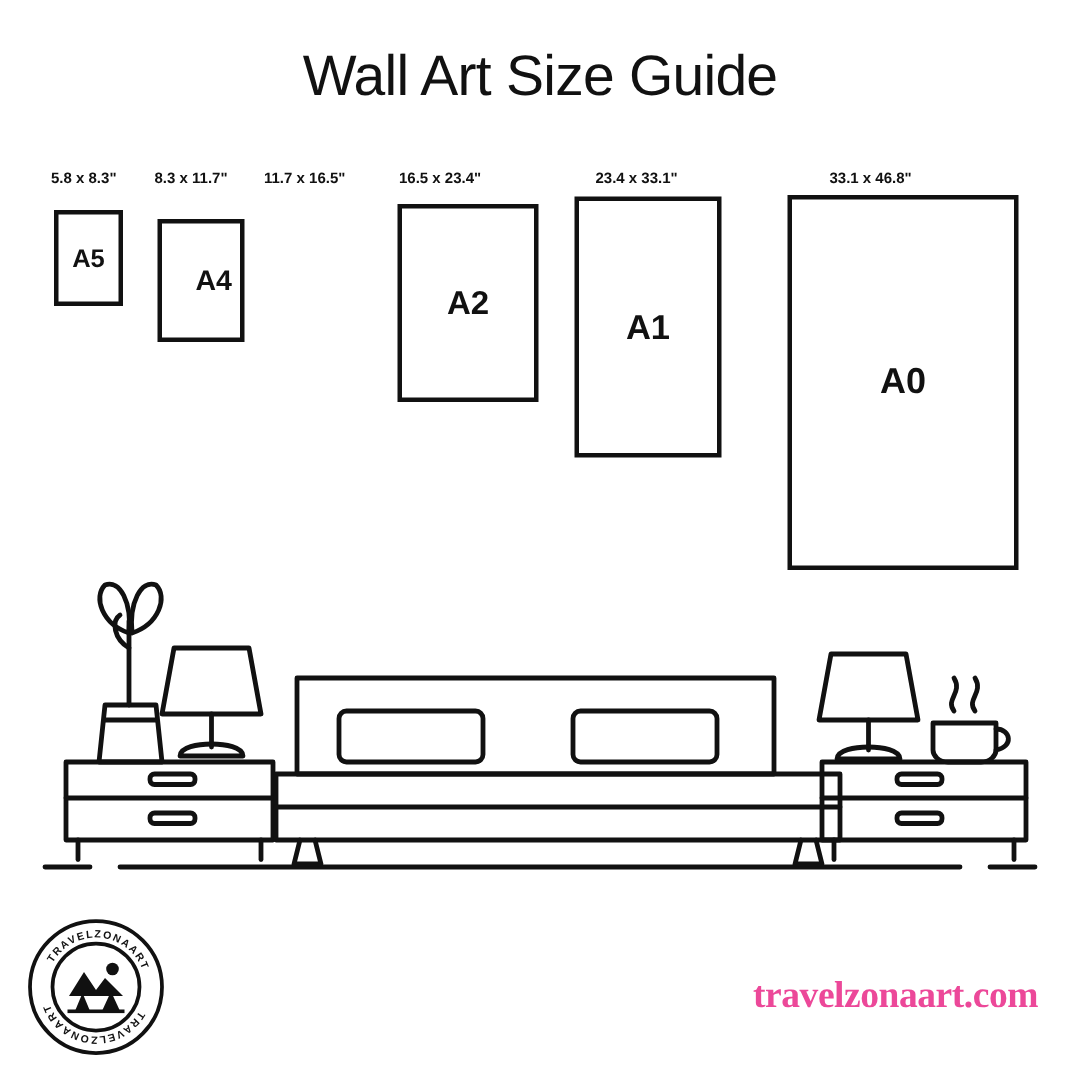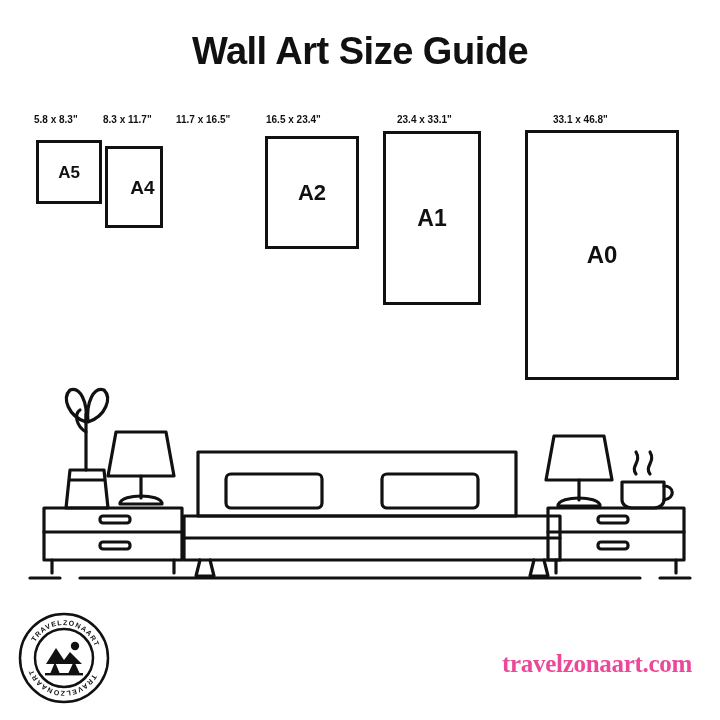--- a/index.html
+++ b/index.html
@@ -22,21 +22,21 @@
     height: 720px;
   }
   
   .title {
     position: absolute;
     left: 0;
     top: 30px;
     width: 720px;
     text-align: center;
     font-size: 38px;
-    font-weight: bold;
+    font-weight: normal;
     letter-spacing: -0.5px;
     color: #111111;
   }
   
   .frames {
     position: absolute;
     left: 0;
     top: 110px;
     width: 720px;
     height: 290px;
@@ -104,42 +104,42 @@
 
 <div id="page">
 
   <div class="title">Wall Art Size Guide</div>
 
   <div class="frames">
 
     <div class="frame-wrap" style="left:34px; top:0px; width:120px; height:140px;">
       <div class="frame-dim" style="left:0px; top:4px;">5.8 x 8.3"</div>
       <div class="frame-shadow" style="left:8px; top:36px; width:46px; height:64px;"></div>
-      <div class="frame-box" style="left:2px; top:30px; width:66px; height:64px;">
+      <div class="frame-box" style="left:2px; top:30px; width:46px; height:64px;">
         <span class="frame-label" style="font-size:17px;">A5</span>
       </div>
     </div>
 
     <div class="frame-wrap" style="left:103px; top:0px; width:140px; height:160px;">
       <div class="frame-dim" style="left:0px; top:4px;">8.3 x 11.7"</div>
       <div class="frame-shadow" style="left:8px; top:42px; width:58px; height:82px;"></div>
       <div class="frame-box" style="left:2px; top:36px; width:58px; height:82px;">
         <span class="frame-label" style="font-size:19px;margin-left:17px;">A4</span>
       </div>
     </div>
 
     <div class="frame-wrap" style="left:176px; top:0px; width:160px; height:180px;">
       <div class="frame-dim" style="left:0px; top:4px;">11.7 x 16.5"</div>
       <div class="frame-shadow" style="left:9px; top:33px; width:72px; height:104px;"></div>
     </div>
 
     <div class="frame-wrap" style="left:262px; top:0px; width:180px; height:200px;">
       <div class="frame-dim" style="left:4px; top:4px;">16.5 x 23.4"</div>
       <div class="frame-shadow" style="left:10px; top:32px; width:94px; height:134px;"></div>
-      <div class="frame-box" style="left:3px; top:26px; width:94px; height:113px;">
+      <div class="frame-box" style="left:3px; top:26px; width:94px; height:132px;">
         <span class="frame-label" style="font-size:22px;">A2</span>
       </div>
     </div>
 
     <div class="frame-wrap" style="left:379px; top:0px; width:200px; height:230px;">
       <div class="frame-dim" style="left:18px; top:4px;">23.4 x 33.1"</div>
       <div class="frame-shadow" style="left:12px; top:27px; width:122px; height:174px;"></div>
       <div class="frame-box" style="left:4px; top:21px; width:98px; height:174px;">
         <span class="frame-label" style="font-size:23px;">A1</span>
       </div>

